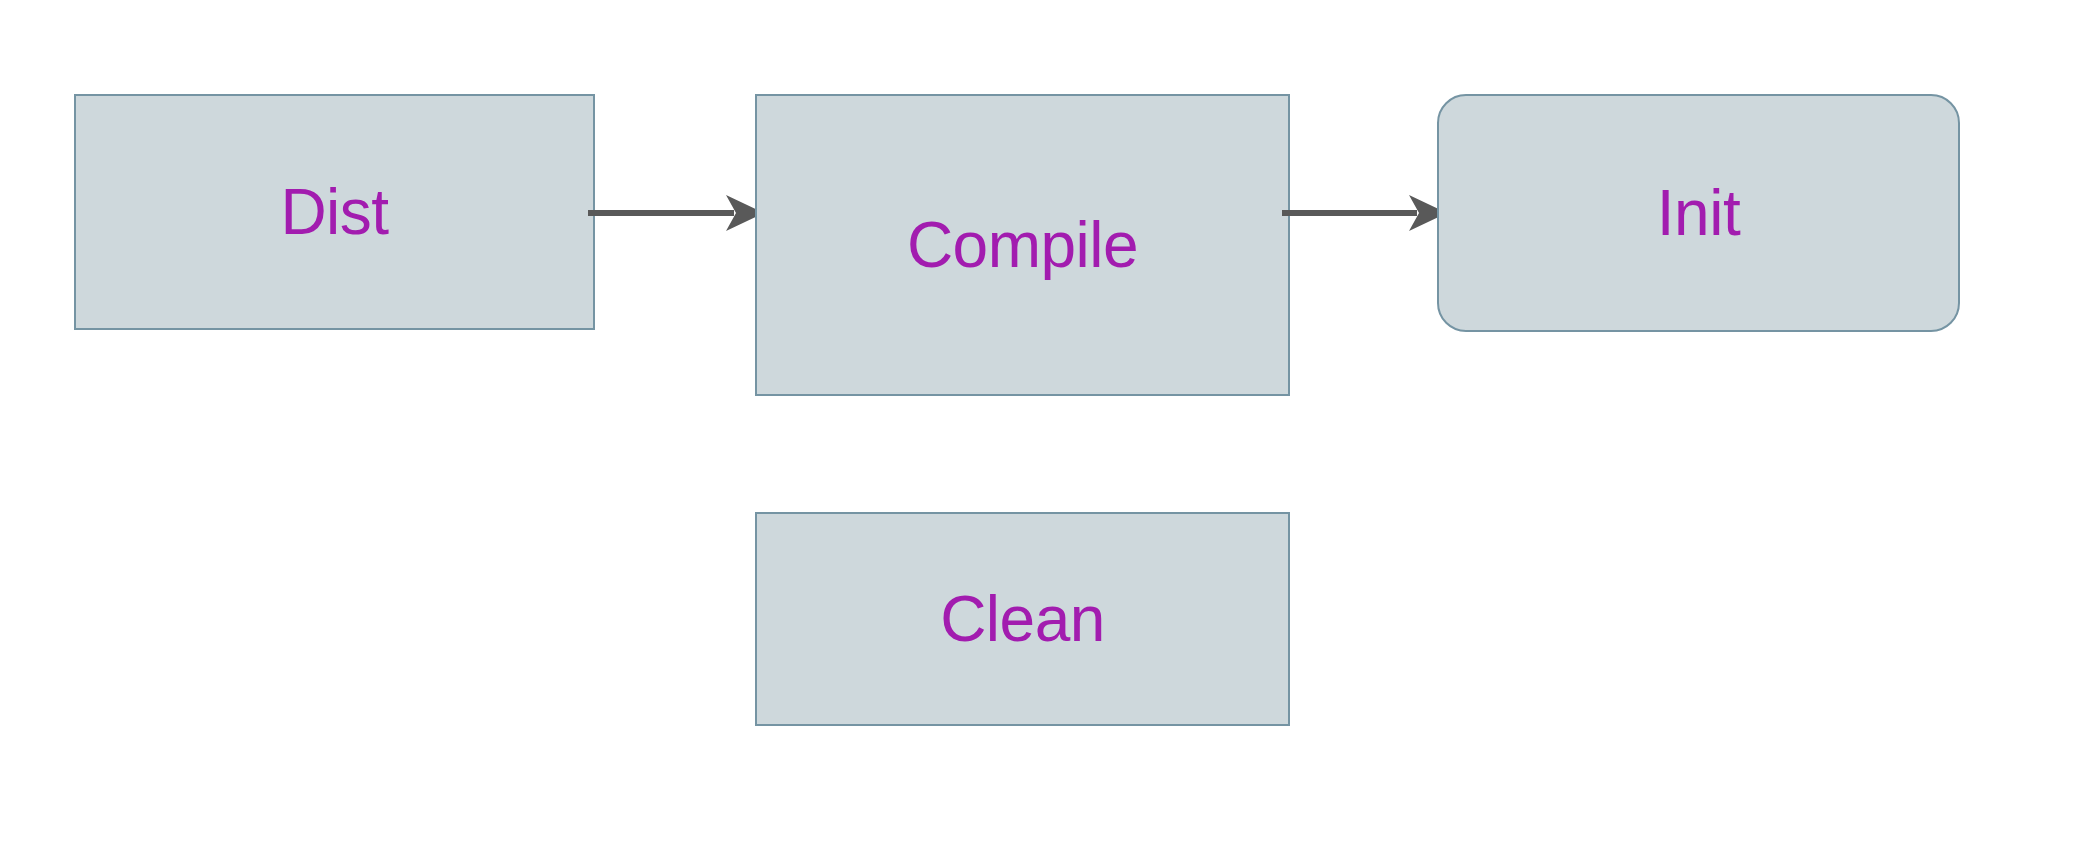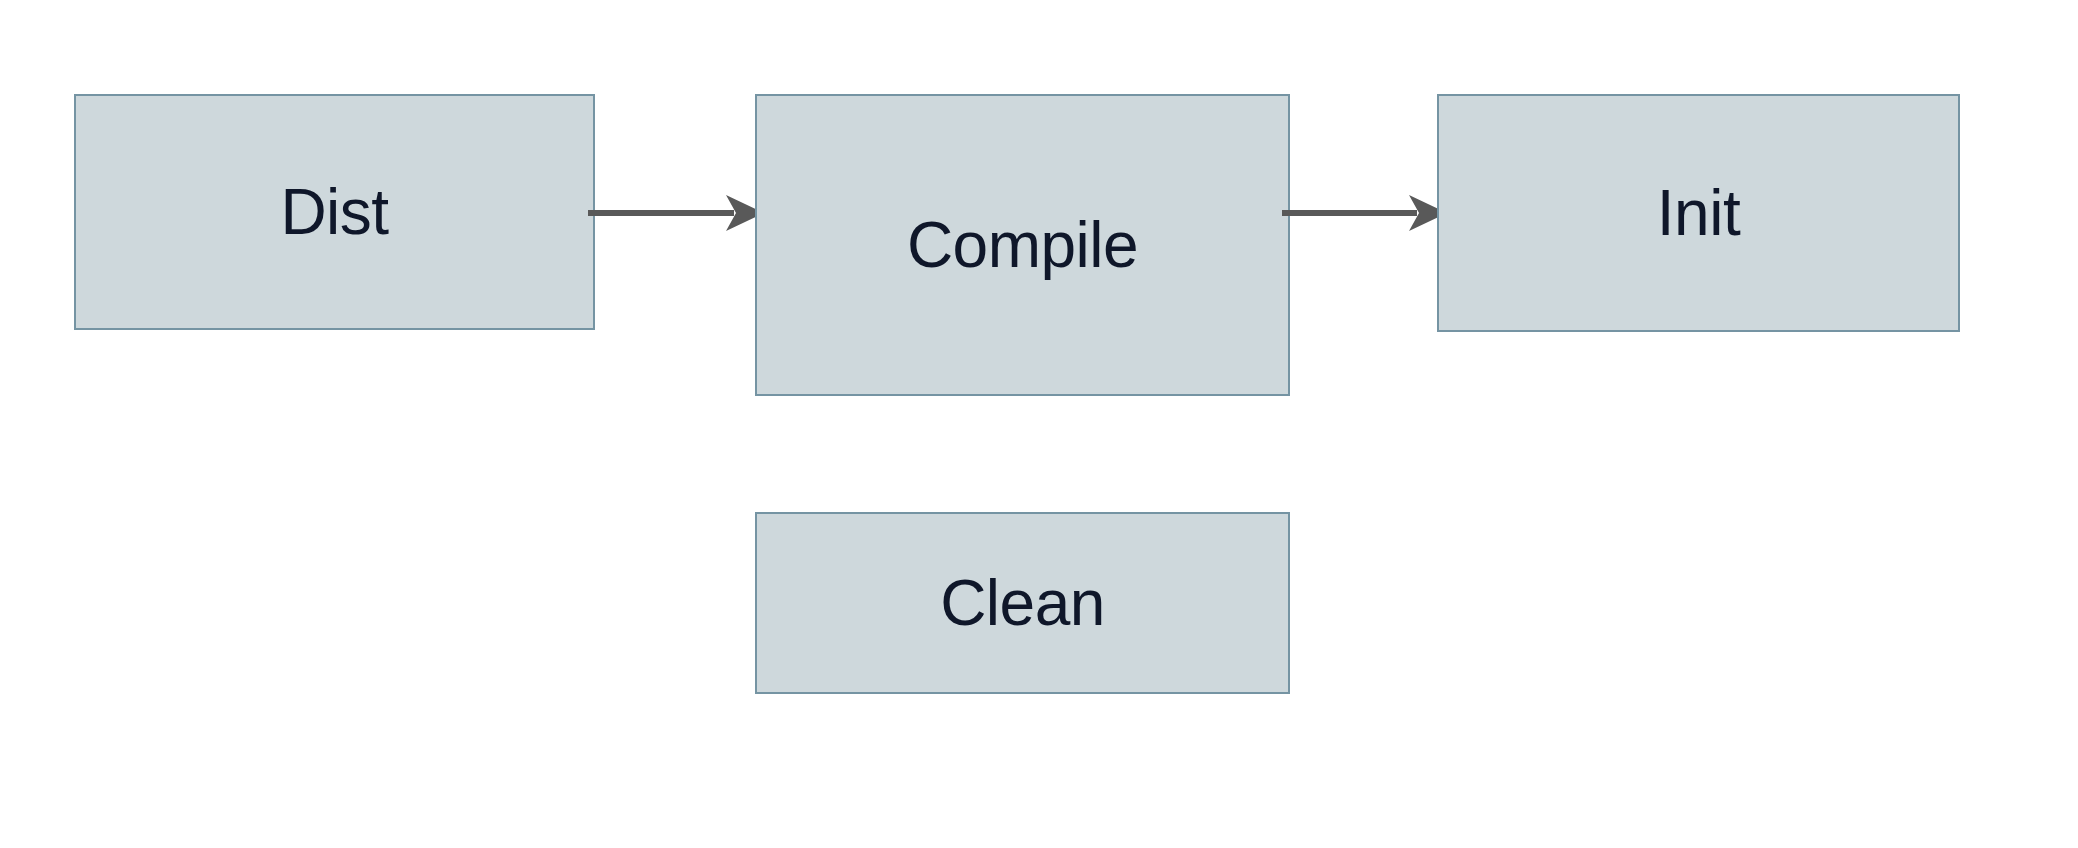--- a/index.html
+++ b/index.html
@@ -26,31 +26,31 @@
     border: 2px solid #7594a3;
     display: flex;
     align-items: center;
     justify-content: center;
   }
 
   .node-label {
     font-family: "Liberation Sans", sans-serif;
     font-size: 64px;
     font-weight: 400;
-    color: #0f172a;
+    color: #a21caf;
     line-height: 1;
     letter-spacing: -0.5px;
     white-space: nowrap;
   }
 
   
   #node-dist    { left: 74px;   top: 94px;  width: 521px; height: 236px; }
   #node-compile { left: 755px;  top: 94px;  width: 535px; height: 302px; }
-  #node-init    { left: 1437px; top: 94px;  width: 523px; height: 238px; }
-  #node-clean   { left: 755px;  top: 512px; width: 535px; height: 182px; }
+  #node-init    { left: 1437px; top: 94px;  width: 523px; height: 238px; border-radius: 29px; }
+  #node-clean   { left: 755px;  top: 512px; width: 535px; height: 214px; }
 
   
   .edge {
     position: absolute;
     overflow: visible;
   }
   #edge-dist-compile { left: 588px;  top: 183px; width: 176px; height: 60px; }
   #edge-compile-init { left: 1282px; top: 183px; width: 165px; height: 60px; }
 </style>
 </head>

